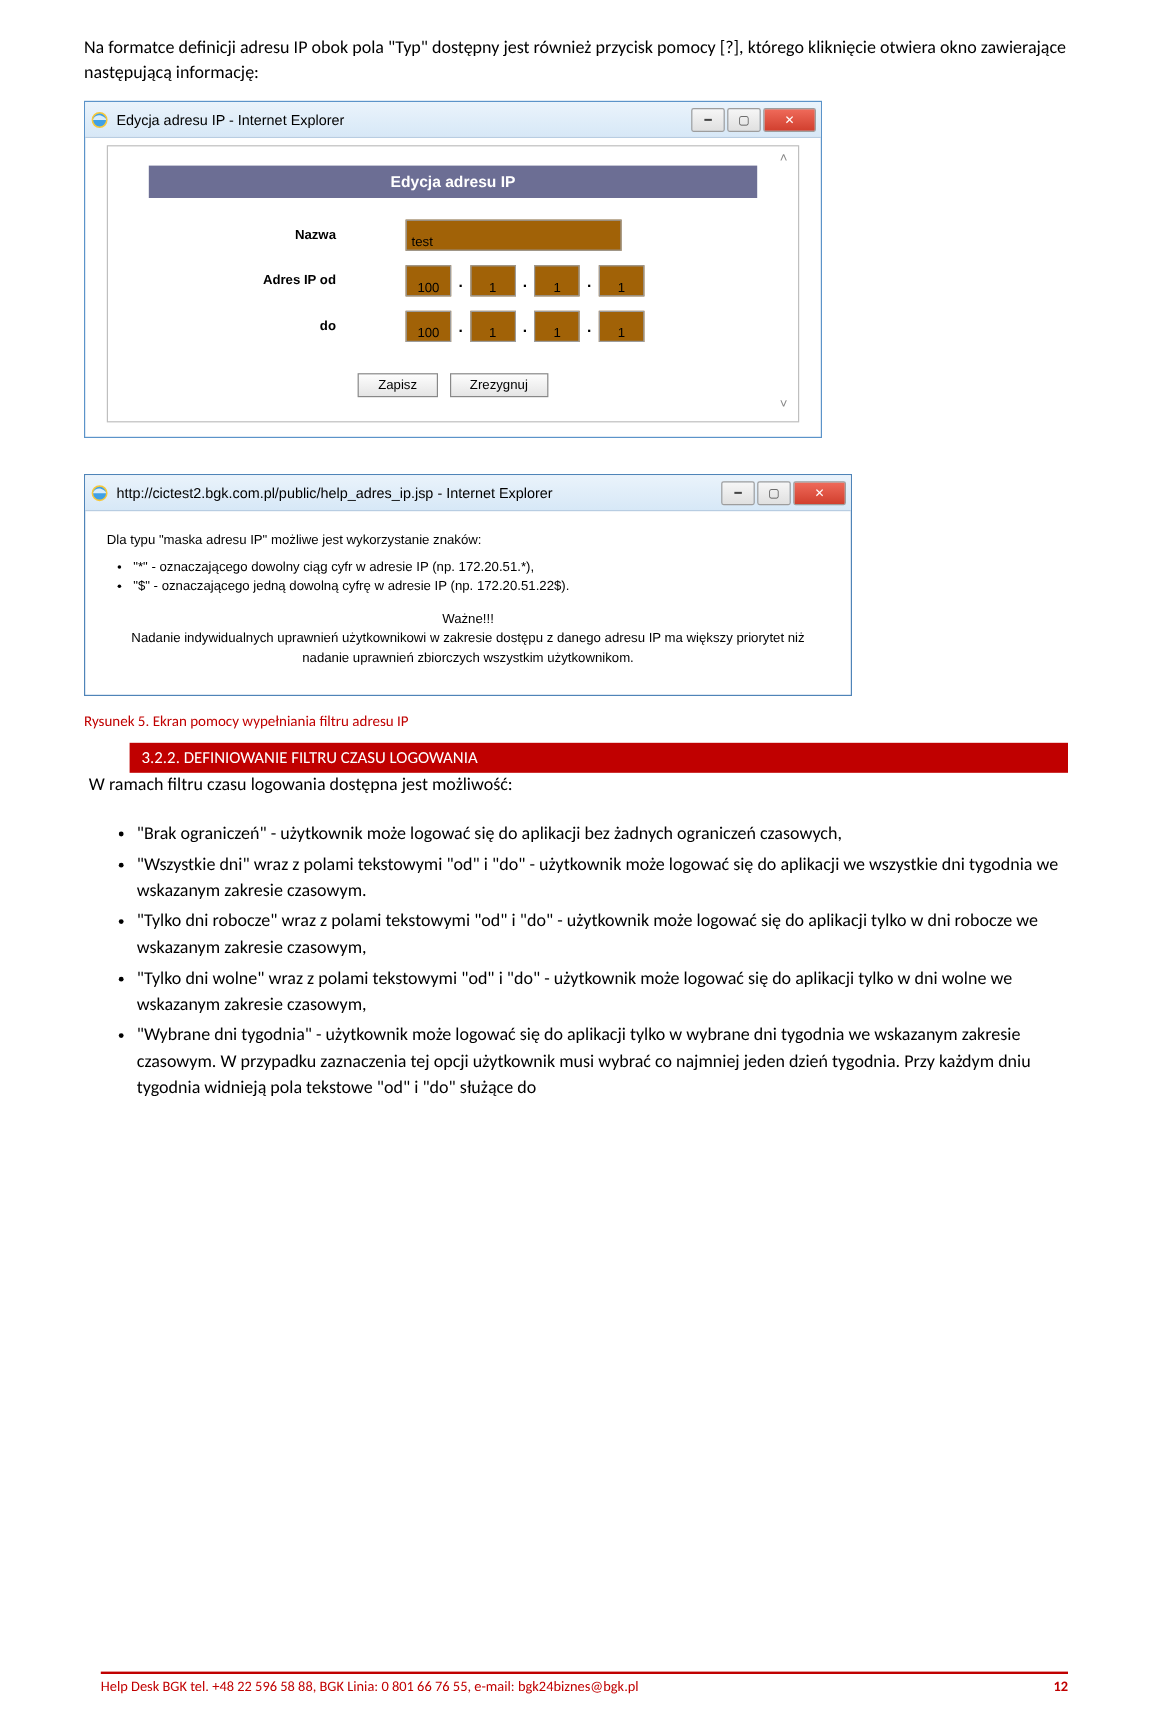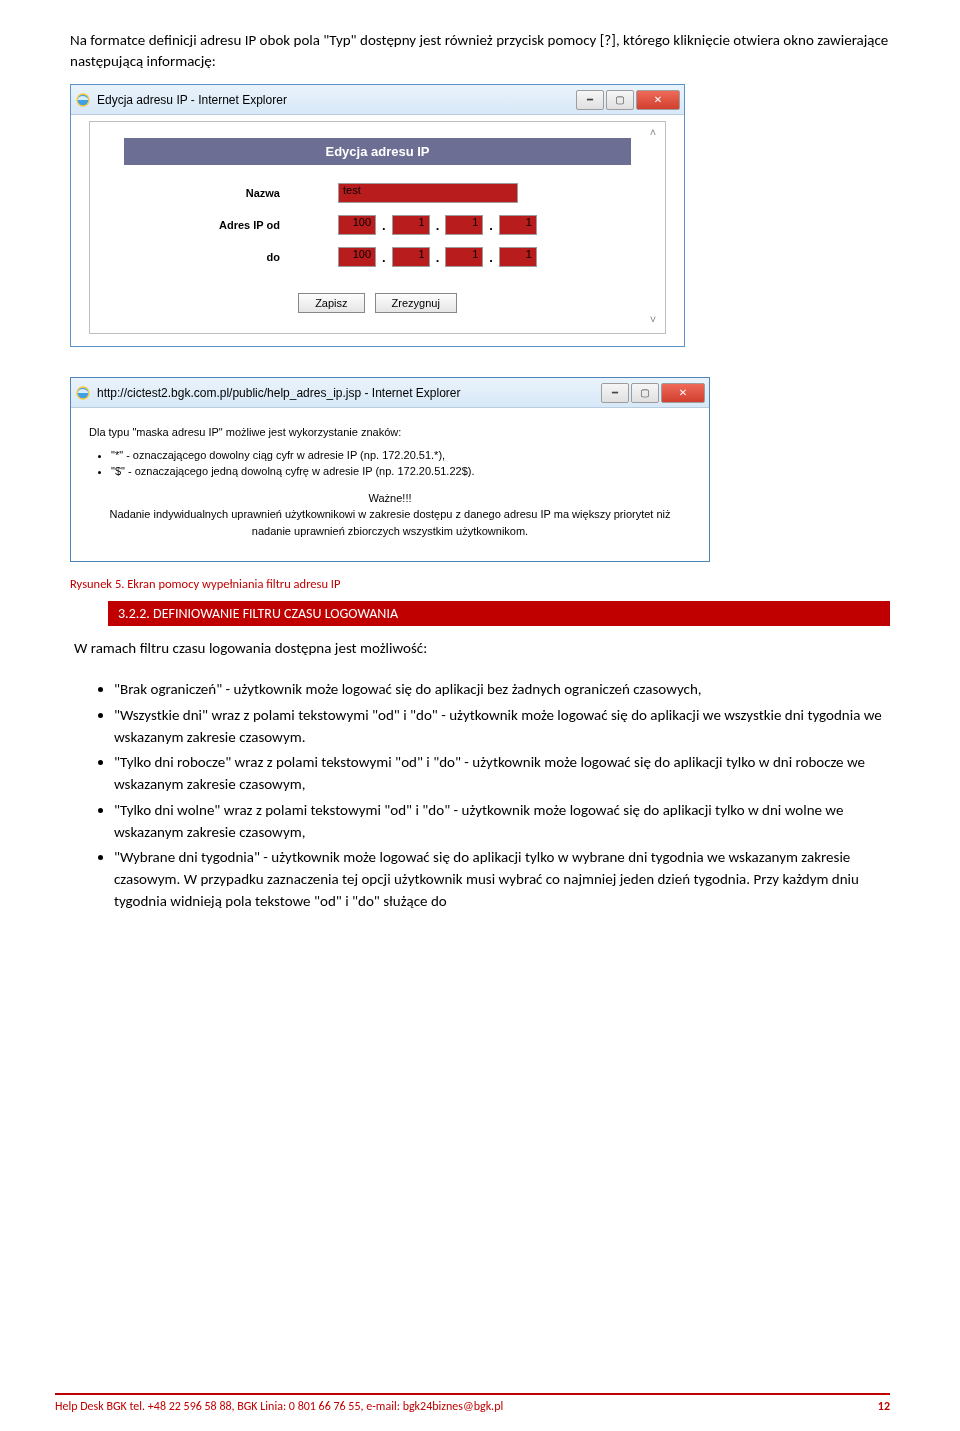--- a/index.html
+++ b/index.html
@@ -88,27 +88,27 @@
   .row .lbl {
     width: 190px;
     text-align:right;
     padding-right: 10px;
     font-weight:bold;
     font-size:11px;
   }
   .row .ctrl { display:flex; align-items:center; gap:6px; }
   .txt {
     border:1px solid #9c9c9c;
-    padding:0 4px;
-    font-size:11px;
-    background:#b91c1c;
+    padding:12px 4px;
+    font-size:11px;
+    background:#a16207;
     height:20px;
   }
   .txt.wide { width: 180px; }
-  .txt.ip { width: 38px; text-align:right; }
+  .txt.ip { width: 38px; text-align:center; }
   .sel {
     border:1px solid #7a7a7a;
     padding:1px 18px 1px 4px;
     font-size:11px;
     background:#fff;
     height:20px;
     position:relative;
     display:inline-flex;align-items:center;
     width:130px;
   }
@@ -177,37 +177,37 @@
     margin-bottom:10px;
   }
 
   
   .section-bar {
     background:#c00000;
     color:#fff;
     font-size:14px;
     padding:4px 10px;
     margin-left:38px;
-    margin-bottom:12px;
+    margin-bottom:0;
   }
 
   .body-text { font-size:15px; line-height:1.4; margin-bottom:20px; padding-left:4px; }
   ul.main-list {
     margin-left: 44px;
     font-size:15px;
     line-height:1.45;
   }
   ul.main-list li {
     margin-bottom:4px;
   }
 
   
   .footer {
     position:absolute;
-    left:55px;right:70px;bottom:18px;
+    left:84px;right:70px;bottom:18px;
     border-top:2px solid #c00000;
     display:flex;justify-content:space-between;
     font-size:12px;
     padding-top:4px;
   }
   .footer .left { color:#c00000; }
   .footer .right { color:#c00000; font-weight:bold; }
 </style>
 </head>
 <body>

